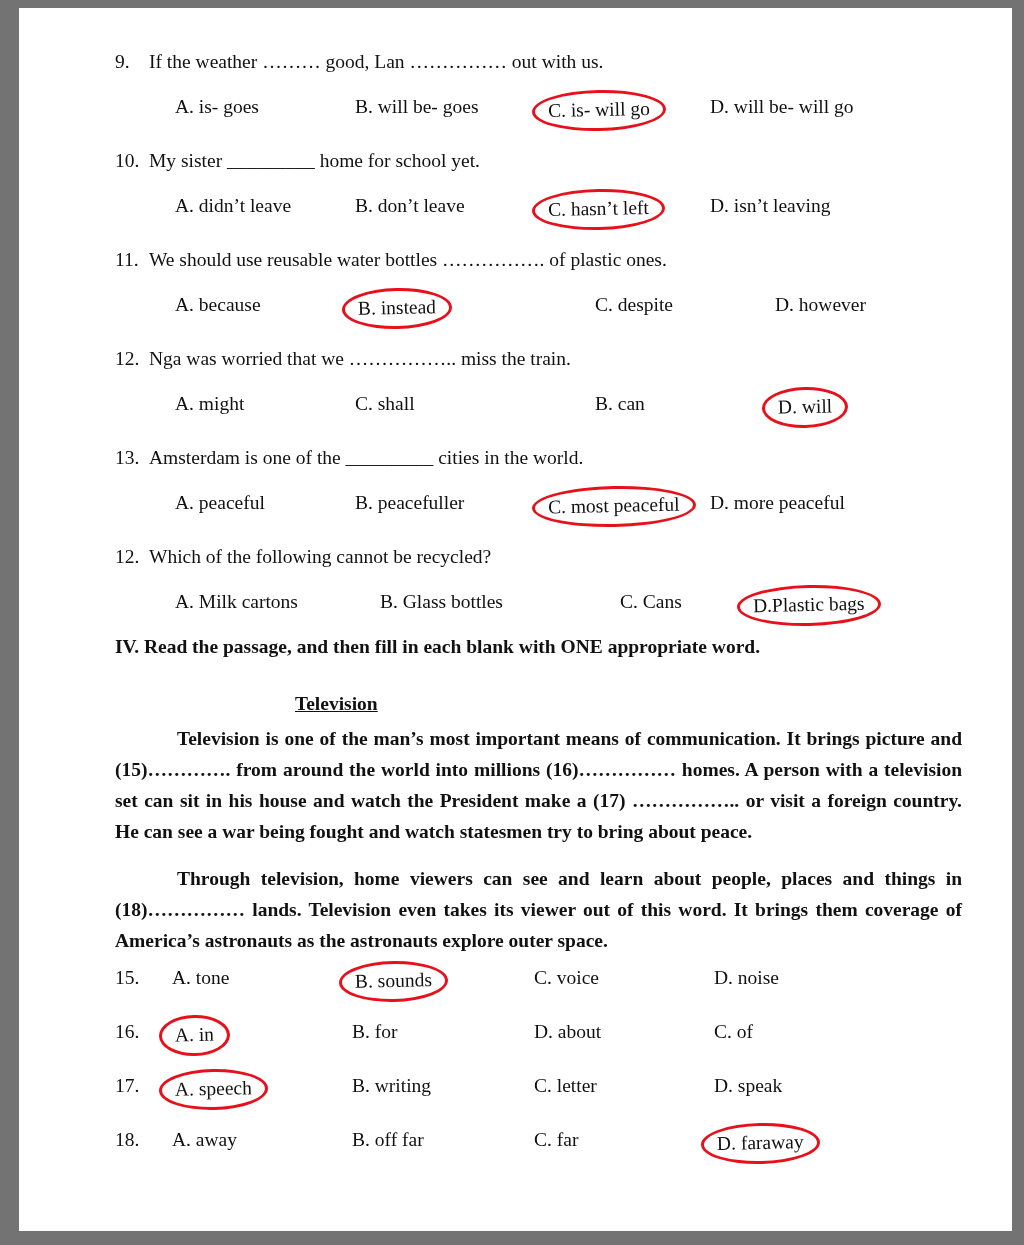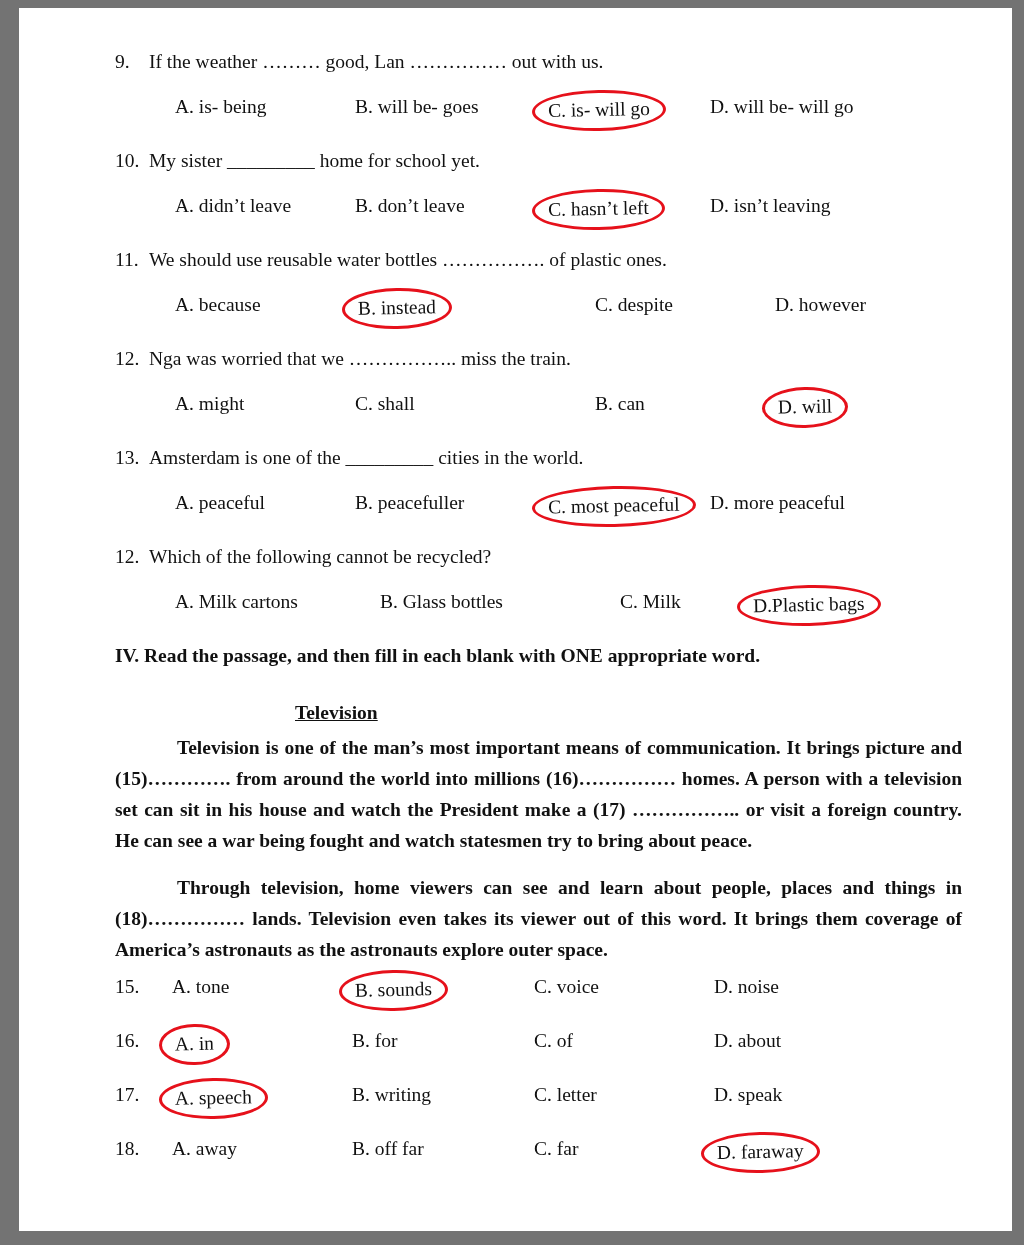--- a/index.html
+++ b/index.html
@@ -76,21 +76,21 @@
 <body>
 
 <div class="page">
   <div class="sheet">
 
     <div class="q-block">
       <div class="q-prompt">
         <span class="q-num">9.</span><span>If the weather ……… good, Lan …………… out with us.</span>
       </div>
       <div class="options grid-normal">
-        <span class="opt"><span>A. is- being</span></span>
+        <span class="opt"><span>A. is- goes</span></span>
         <span class="opt"><span>B. will be- goes</span></span>
         <span class="opt"><span class="circled">C. is- will go</span></span>
         <span class="opt"><span>D. will be- will go</span></span>
       </div>
     </div>
 
     <div class="q-block">
       <div class="q-prompt">
         <span class="q-num">10.</span><span>My sister _________ home for school yet.</span>
       </div>
@@ -135,24 +135,24 @@
         <span class="opt"><span>B. peacefuller</span></span>
         <span class="opt"><span class="circled">C. most peaceful</span></span>
         <span class="opt"><span>D. more peaceful</span></span>
       </div>
     </div>
 
     <div class="q-block">
       <div class="q-prompt">
         <span class="q-num">12.</span><span>Which of the following cannot be recycled?</span>
       </div>
-      <div class="options grid-q6" style="margin-bottom:20px">
+      <div class="options grid-q6" style="margin-bottom:11px">
         <span class="opt"><span>A. Milk cartons</span></span>
         <span class="opt"><span>B. Glass bottles</span></span>
-        <span class="opt"><span>C. Milk</span></span>
+        <span class="opt"><span>C. Cans</span></span>
         <span class="opt"><span class="circled">D.Plastic bags</span></span>
       </div>
     </div>
 
     <div class="section-heading">IV. Read the passage, and then fill in each blank with ONE appropriate word.</div>
     <div class="passage-title">Television</div>
     <p class="passage">Television is one of the man’s most important means of communication. It brings picture and (15)…………. from around the world into millions (16)…………… homes. A person with a television set can sit in his house and watch the President make a (17) …………….. or visit a foreign country. He can see a war being fought and watch statesmen try to bring about peace.</p>
     <p class="passage last">Through television, home viewers can see and learn about people, places and things in (18)…………… lands. Television even takes its viewer out of this word. It brings them coverage of America’s astronauts as the astronauts explore outer space.</p>
 
     <div class="fill-row">
@@ -160,22 +160,22 @@
       <span class="opt"><span>A. tone</span></span>
       <span class="opt"><span class="circled">B. sounds</span></span>
       <span class="opt"><span>C. voice</span></span>
       <span class="opt"><span>D. noise</span></span>
     </div>
 
     <div class="fill-row">
       <span class="opt">16.</span>
       <span class="opt"><span class="circled">A. in</span></span>
       <span class="opt"><span>B. for</span></span>
+      <span class="opt"><span>D. about</span></span>
       <span class="opt"><span>C. of</span></span>
-      <span class="opt"><span>D. about</span></span>
     </div>
 
     <div class="fill-row">
       <span class="opt">17.</span>
       <span class="opt"><span class="circled">A. speech</span></span>
       <span class="opt"><span>B. writing</span></span>
       <span class="opt"><span>C. letter</span></span>
       <span class="opt"><span>D. speak</span></span>
     </div>
 

